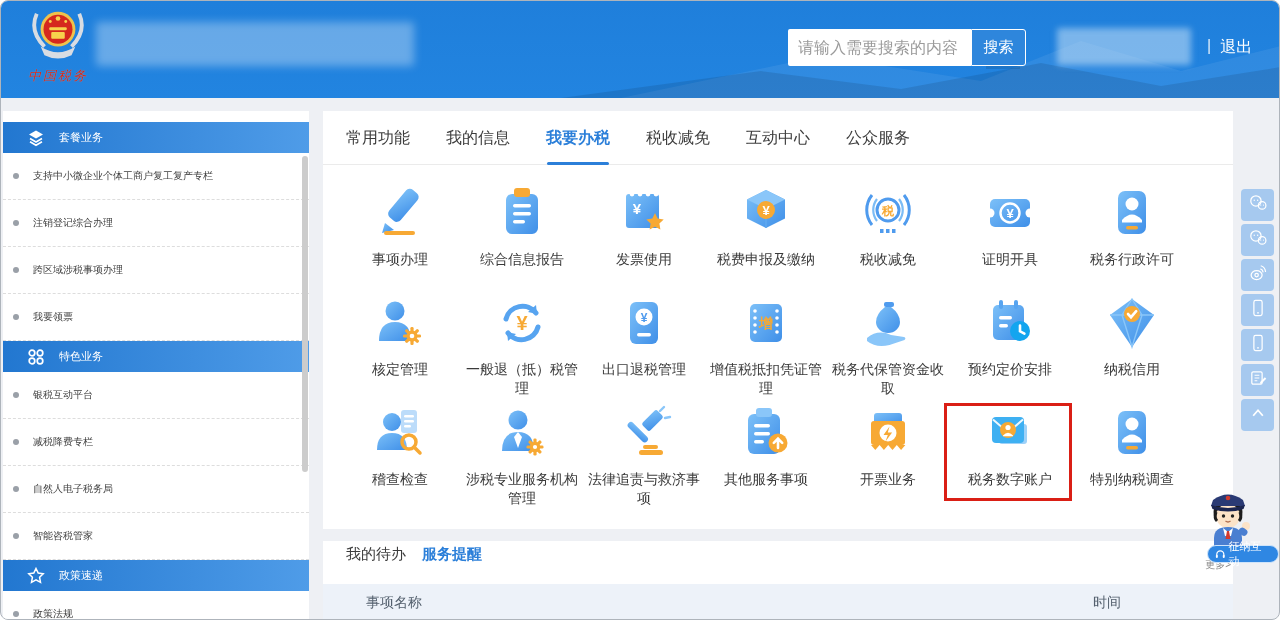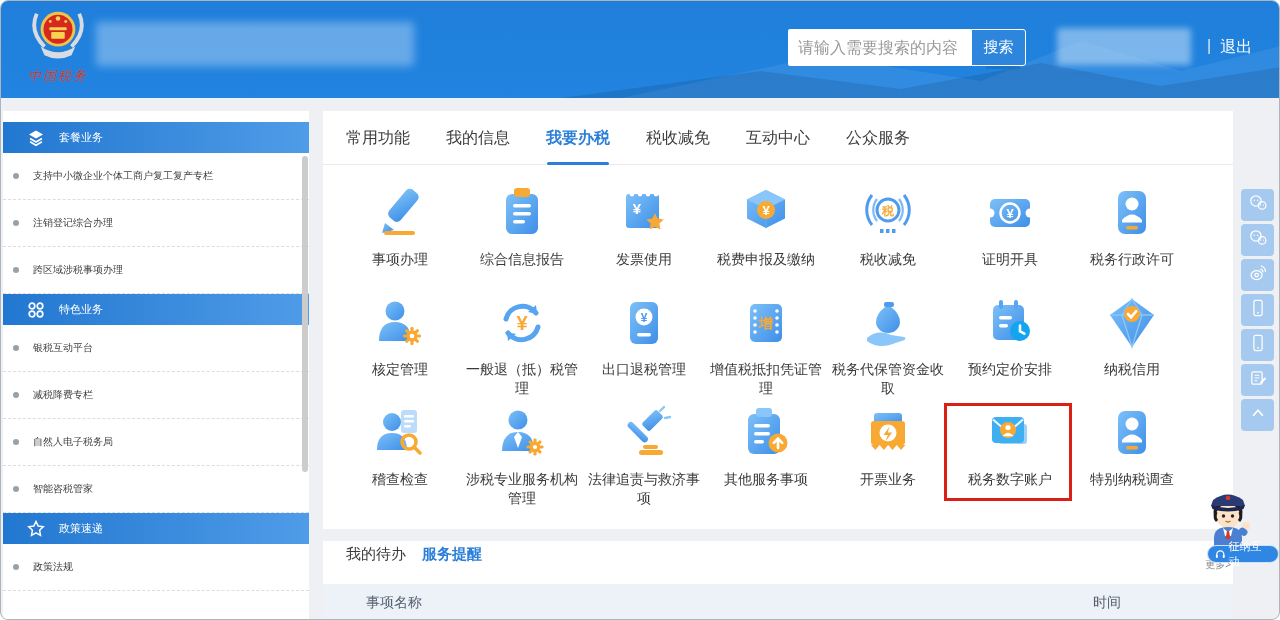--- a/index.html
+++ b/index.html
@@ -118,20 +118,21 @@
               <path d="M9 1.5 L16 5.5 9 9.5 2 5.5 Z" fill="#fff"></path>
               <path d="M3 9.5 L9 13 15 9.5" stroke="#fff" stroke-width="1.6" fill="none"></path>
               <path d="M3 12.7 L9 16.2 15 12.7" stroke="#fff" stroke-width="1.6" fill="none"></path>
             </svg>
           </span>
           <span>套餐业务</span>
         </div>
         <div class="side-item">支持中小微企业个体工商户复工复产专栏</div>
         <div class="side-item">注销登记综合办理</div>
         <div class="side-item">跨区域涉税事项办理</div>
+        <div class="side-item">我要领票</div>
         <div class="sec-header">
           <span class="sec-icon">
             <svg width="18" height="18" viewBox="0 0 18 18" fill="none" stroke="#fff" stroke-width="1.7">
               <circle cx="5" cy="5" r="2.8"></circle>
               <circle cx="13" cy="5" r="2.8"></circle>
               <circle cx="5" cy="13" r="2.8"></circle>
               <circle cx="13" cy="13" r="2.8"></circle>
             </svg>
           </span>
           <span>特色业务</span>

